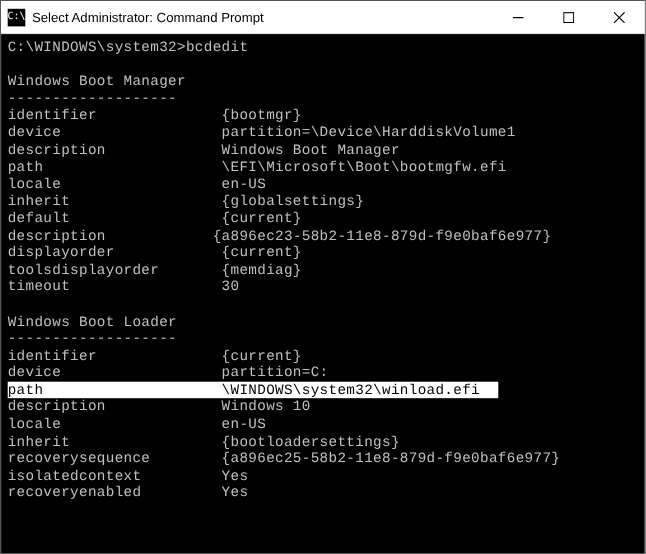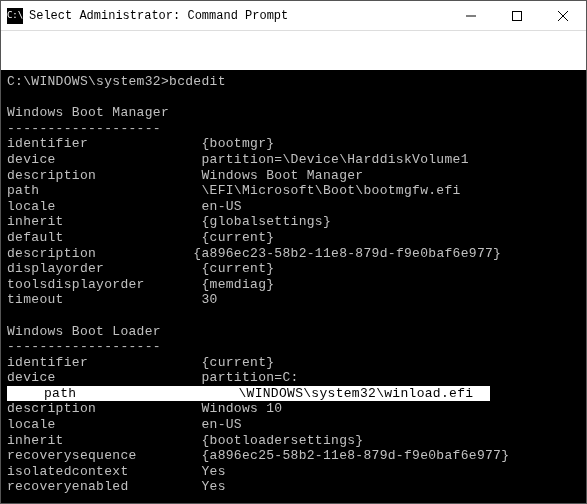--- a/index.html
+++ b/index.html
@@ -1,27 +1,27 @@
 <!DOCTYPE html>
 <html><head>
 <meta charset="utf-8">
 <style>
   * { margin: 0; padding: 0; box-sizing: border-box; }
   body { background: #888; font-family: "Consolas", "Courier New", monospace; font-size: 13px; }
   .window { width: 587px; height: 504px; background: #fff; border: 1px solid #555; display: flex; flex-direction: column; }
   .titlebar { height: 30px; background: #fff; display: flex; align-items: center; padding-left: 6px; border-bottom: 1px solid #ddd; }
   .titlebar .icon { width: 16px; height: 16px; background: #000; margin-right: 6px; display: flex; align-items: center; justify-content: center; }
   .titlebar .icon span { color: #fff; font-size: 9px; font-family: monospace; line-height: 1; }
-  .titlebar .title { flex: 1; font-family: Liberation Mono, monospace; font-size: 12px; color: #000; }
+  .titlebar .title { flex: 1; font-family: Liberation Sans, sans-serif; font-size: 12px; color: #000; }
   .titlebar .controls { display: flex; }
   .titlebar .btn { width: 46px; height: 29px; display: flex; align-items: center; justify-content: center; font-family: "Segoe UI", sans-serif; }
   .titlebar .btn svg { width: 10px; height: 10px; }
-  .terminal { flex: 1; background: #000; color: #c0c0c0; padding: 4px 6px; overflow: hidden; line-height: 1.2; letter-spacing: 0.3px; margin-top: 39px; }
+  .terminal { flex: 1; background: #000; color: #c0c0c0; padding: 4px 6px; overflow: hidden; line-height: 1.2; letter-spacing: 0.3px; }
   .terminal .row { white-space: pre; }
-  .terminal .hl { background: #fff; color: #000; display: inline-block; padding-left: 37px; }
+  .terminal .hl { background: #fff; color: #000; display: inline-block; }
 </style>
 </head>
 <body>
 
 <div class="window">
 
   <div class="titlebar">
     <div class="icon">
         <span>C:\</span>
       </div>

